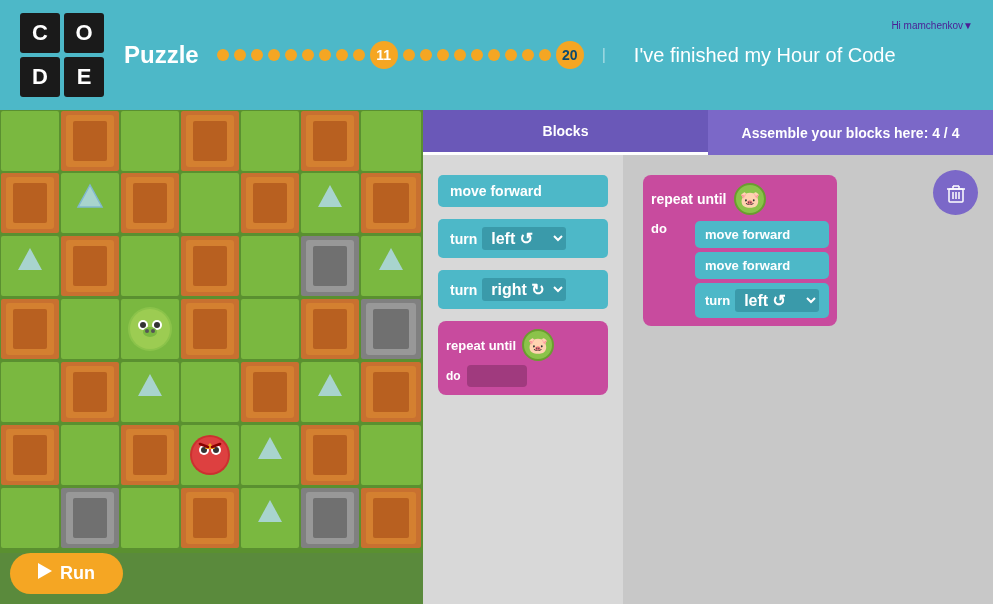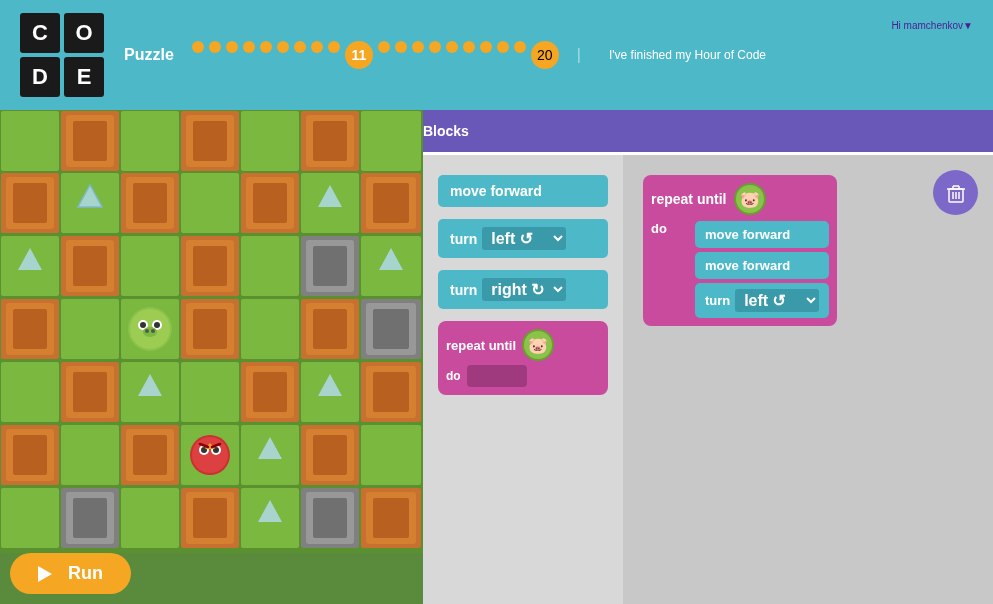--- a/index.html
+++ b/index.html
@@ -53,21 +53,21 @@
       width: 28px; height: 28px;
       border-radius: 50%;
       display: flex; align-items: center; justify-content: center;
       font-weight: bold; color: white; font-size: 14px;
     }
     .dot-active-20 {
       background: #f5a623;
       width: 28px; height: 28px;
       border-radius: 50%;
       display: flex; align-items: center; justify-content: center;
-      font-weight: normal; color: #000000; font-size: 14px;
+      font-weight: bold; color: #0c4a6e; font-size: 14px;
     }
     #finished-text {
       color: white;
       font-size: 16px;
       margin-left: 10px;
     }
     #user-area {
       position: absolute;
       top: 20px; right: 20px;
       color: #4c1d95;
@@ -101,22 +101,21 @@
     #run-btn {
       background: #f5a623;
       border: none;
       border-radius: 25px;
       padding: 10px 28px;
       font-size: 18px;
       font-weight: bold;
       color: white;
       cursor: pointer;
       display: flex;
-      align-items: center;
-      gap: 16px;
+      gap: 8px;
     }
     .play-icon {
       width: 0; height: 0;
       border-top: 8px solid transparent;
       border-bottom: 8px solid transparent;
       border-left: 14px solid white;
     }
 
     
     #blocks-panel {
@@ -127,21 +126,21 @@
     }
     #blocks-tabs {
       display: flex;
       background: #7b68c8;
       height: 45px;
     }
     .tab {
       flex: 1;
       display: flex;
       align-items: center;
-      justify-content: flex-start;
+      justify-content: center;
       color: white;
       font-size: 14px;
       font-weight: bold;
       cursor: pointer;
     }
     .tab.active { background: #6a58b8; border-bottom: 3px solid white; }
     #blocks-content {
       display: flex;
       flex: 1;
     }
@@ -281,37 +280,37 @@
     .do-slot {
       background: #a03a7e;
       border-radius: 4px;
       width: 60px;
       height: 22px;
     }
 
     
     #puzzle-dots {
       display: flex;
-      align-items: flex-start;
+      align-items: center;
       gap: 5px;
     }
   </style>
 </head>
 <body>
 
 <div id="header">
   <div id="logo">
     <div class="logo-cell">C</div>
     <div class="logo-cell">O</div>
     <div class="logo-cell">D</div>
     <div class="logo-cell">E</div>
   </div>
 
   <div id="puzzle-area">
-    <span id="puzzle-label" style="color:white;font-size:16px;font-weight:bold;margin-right:8px;">Puzzle</span>
+    <span id="puzzle-label" style="color:white;font-size:24px;font-weight:bold;margin-right:8px;">Puzzle</span>
 
     <div id="puzzle-dots">
 
       <span class="dot dot-orange"></span>
       <span class="dot dot-orange"></span>
       <span class="dot dot-orange"></span>
       <span class="dot dot-orange"></span>
       <span class="dot dot-orange"></span>
       <span class="dot dot-orange"></span>
       <span class="dot dot-orange"></span>
@@ -325,21 +324,21 @@
       <span class="dot dot-orange"></span>
       <span class="dot dot-orange"></span>
       <span class="dot dot-orange"></span>
       <span class="dot dot-orange"></span>
       <span class="dot dot-orange"></span>
       <span class="dot dot-orange"></span>
       <span class="dot-active-20">20</span>
     </div>
 
     <span id="separator" style="color:rgba(255,255,255,0.5);margin:0 8px;">|</span>
-    <span id="finished-text" style="color:white;font-size:12px;">I've finished my Hour of Code</span>
+    <span id="finished-text" style="color:white;font-size:20px;">I've finished my Hour of Code</span>
   </div>
 
   <div id="user-area">
     <span>Hi mamchenkov</span>
     <span>▼</span>
   </div>
 </div>
 
 <div id="main">
 
@@ -576,20 +575,23 @@
         <span>Run</span>
       </button>
     </div>
   </div>
 
   <div id="blocks-panel">
 
     <div id="blocks-tabs">
       <div class="tab active">
         <span>Blocks</span>
+      </div>
+      <div class="tab">
+        <span>Assemble your blocks here: 4 / 4</span>
       </div>
     </div>
 
     <div id="blocks-content">
 
       <div id="available-blocks">
 
         <button class="block-btn block-cyan">
           <span>move forward</span>
         </button>

